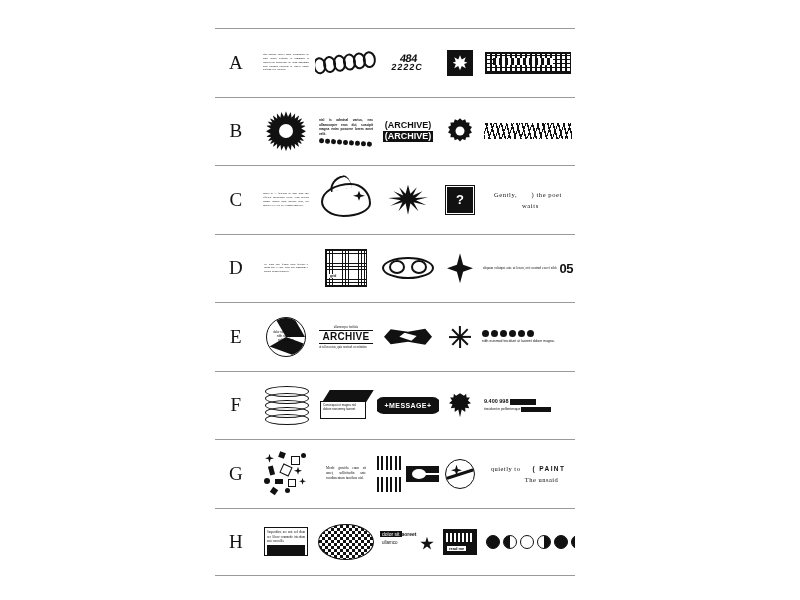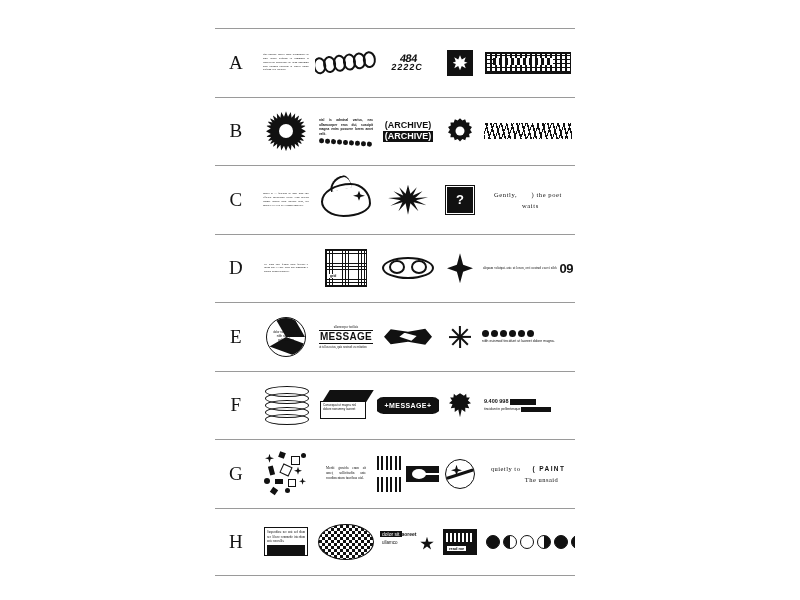--- a/index.html
+++ b/index.html
@@ -773,40 +773,40 @@
       </div>
       <div class="cell c3">
         <div class="caterpillar"></div>
       </div>
       <div class="cell c4">
         <div class="fourstar"></div>
       </div>
       <div class="cell c5">
         <div style="display:flex;align-items:center;gap:3px;width:90px;">
           <div class="microblock" style="flex:1;font-size:3.2px;">aliquam volutpat. ante ut lorem, orci nostrud exerci nibh</div>
-          <div class="num-08">09</div>
+          <div class="num-08">05</div>
         </div>
       </div>
     </div>
   </div>
 
   <div class="row">
     <div class="row-letter">E</div>
     <div class="cells">
       <div class="cell c1">
         <div class="sphere">
           <div class="wedge" style="transform:rotate(-90deg) skewY(-30deg);"></div>
           <div class="wedge" style="transform:rotate(60deg) skewY(-40deg);"></div>
           <div class="tx">dolor non justo a nisl nibh suscipit in pellentesque</div>
         </div>
       </div>
       <div class="cell c2">
         <div class="chapter-card">
           <div class="top">ullamcorper facilisis</div>
-          <div class="big">MESSAGE</div>
+          <div class="big">ARCHIVE</div>
           <div class="bot">ut tellus netus, quis nostrud exercitation</div>
         </div>
       </div>
       <div class="cell c3">
         <div class="lens"></div>
       </div>
       <div class="cell c4">
         <div class="sparkle">
           <i style="transform:translate(-50%,0) rotate(0deg);"></i>
           <i style="transform:translate(-50%,0) rotate(45deg);"></i>

